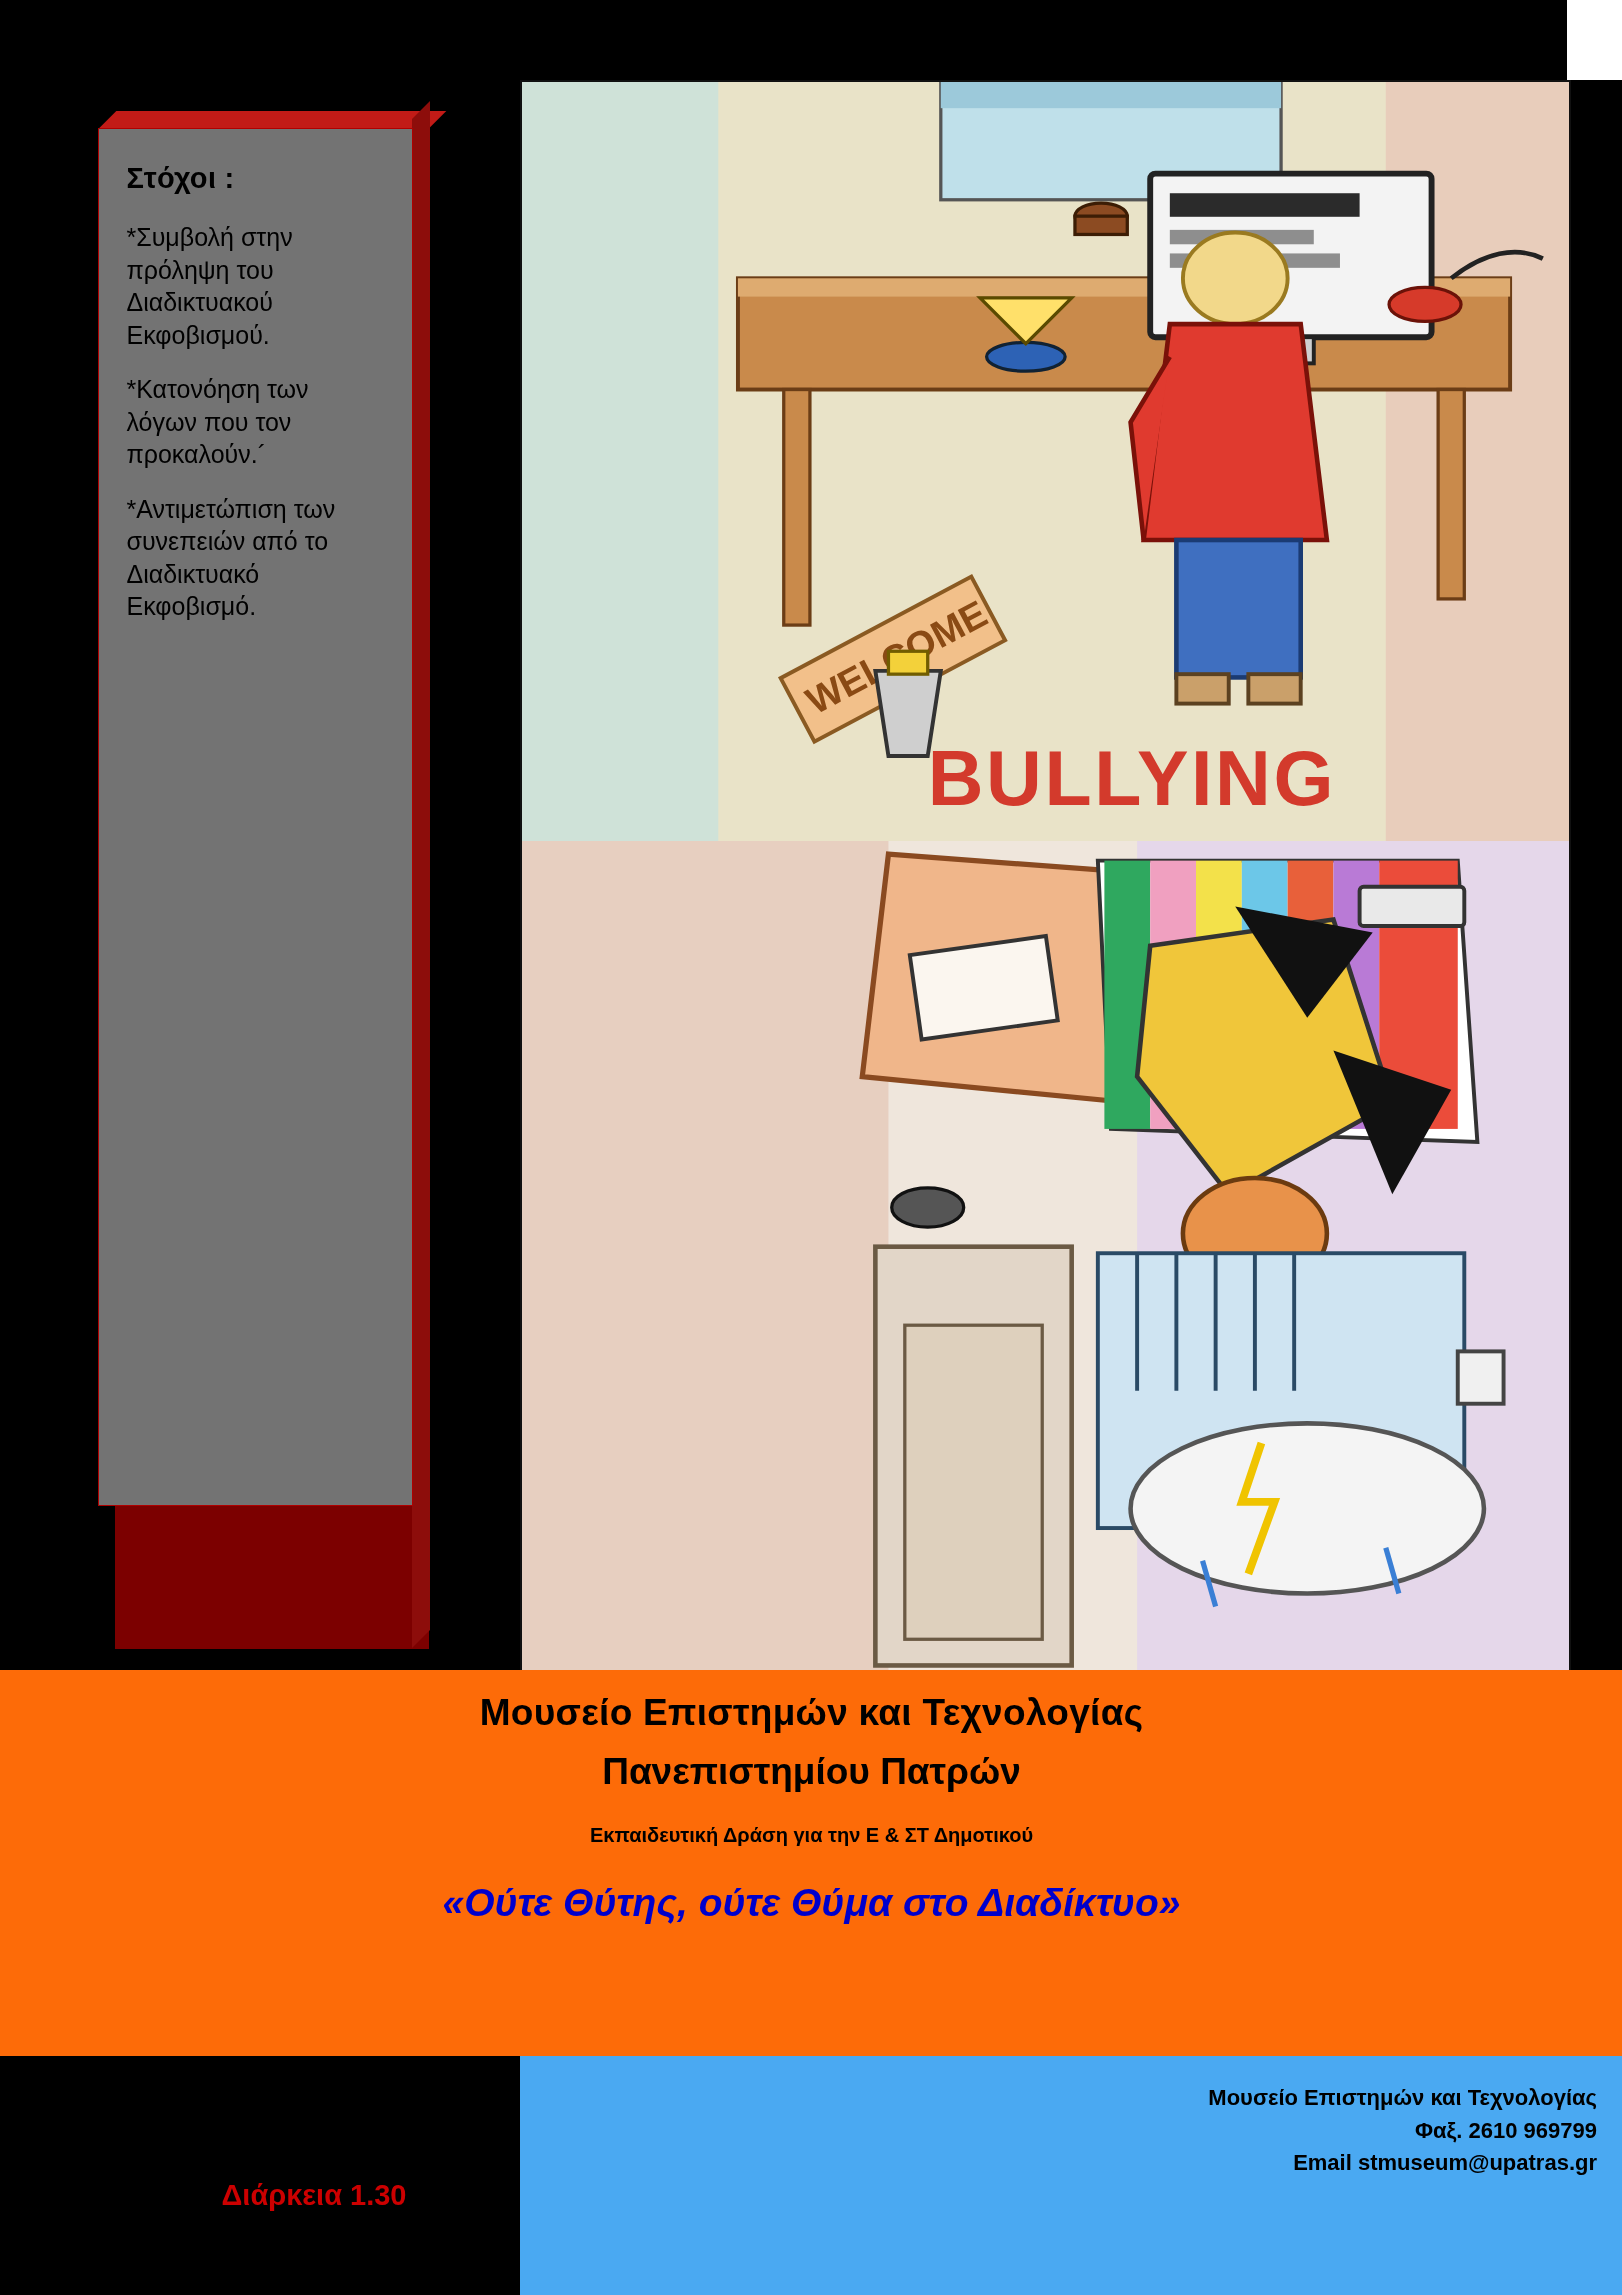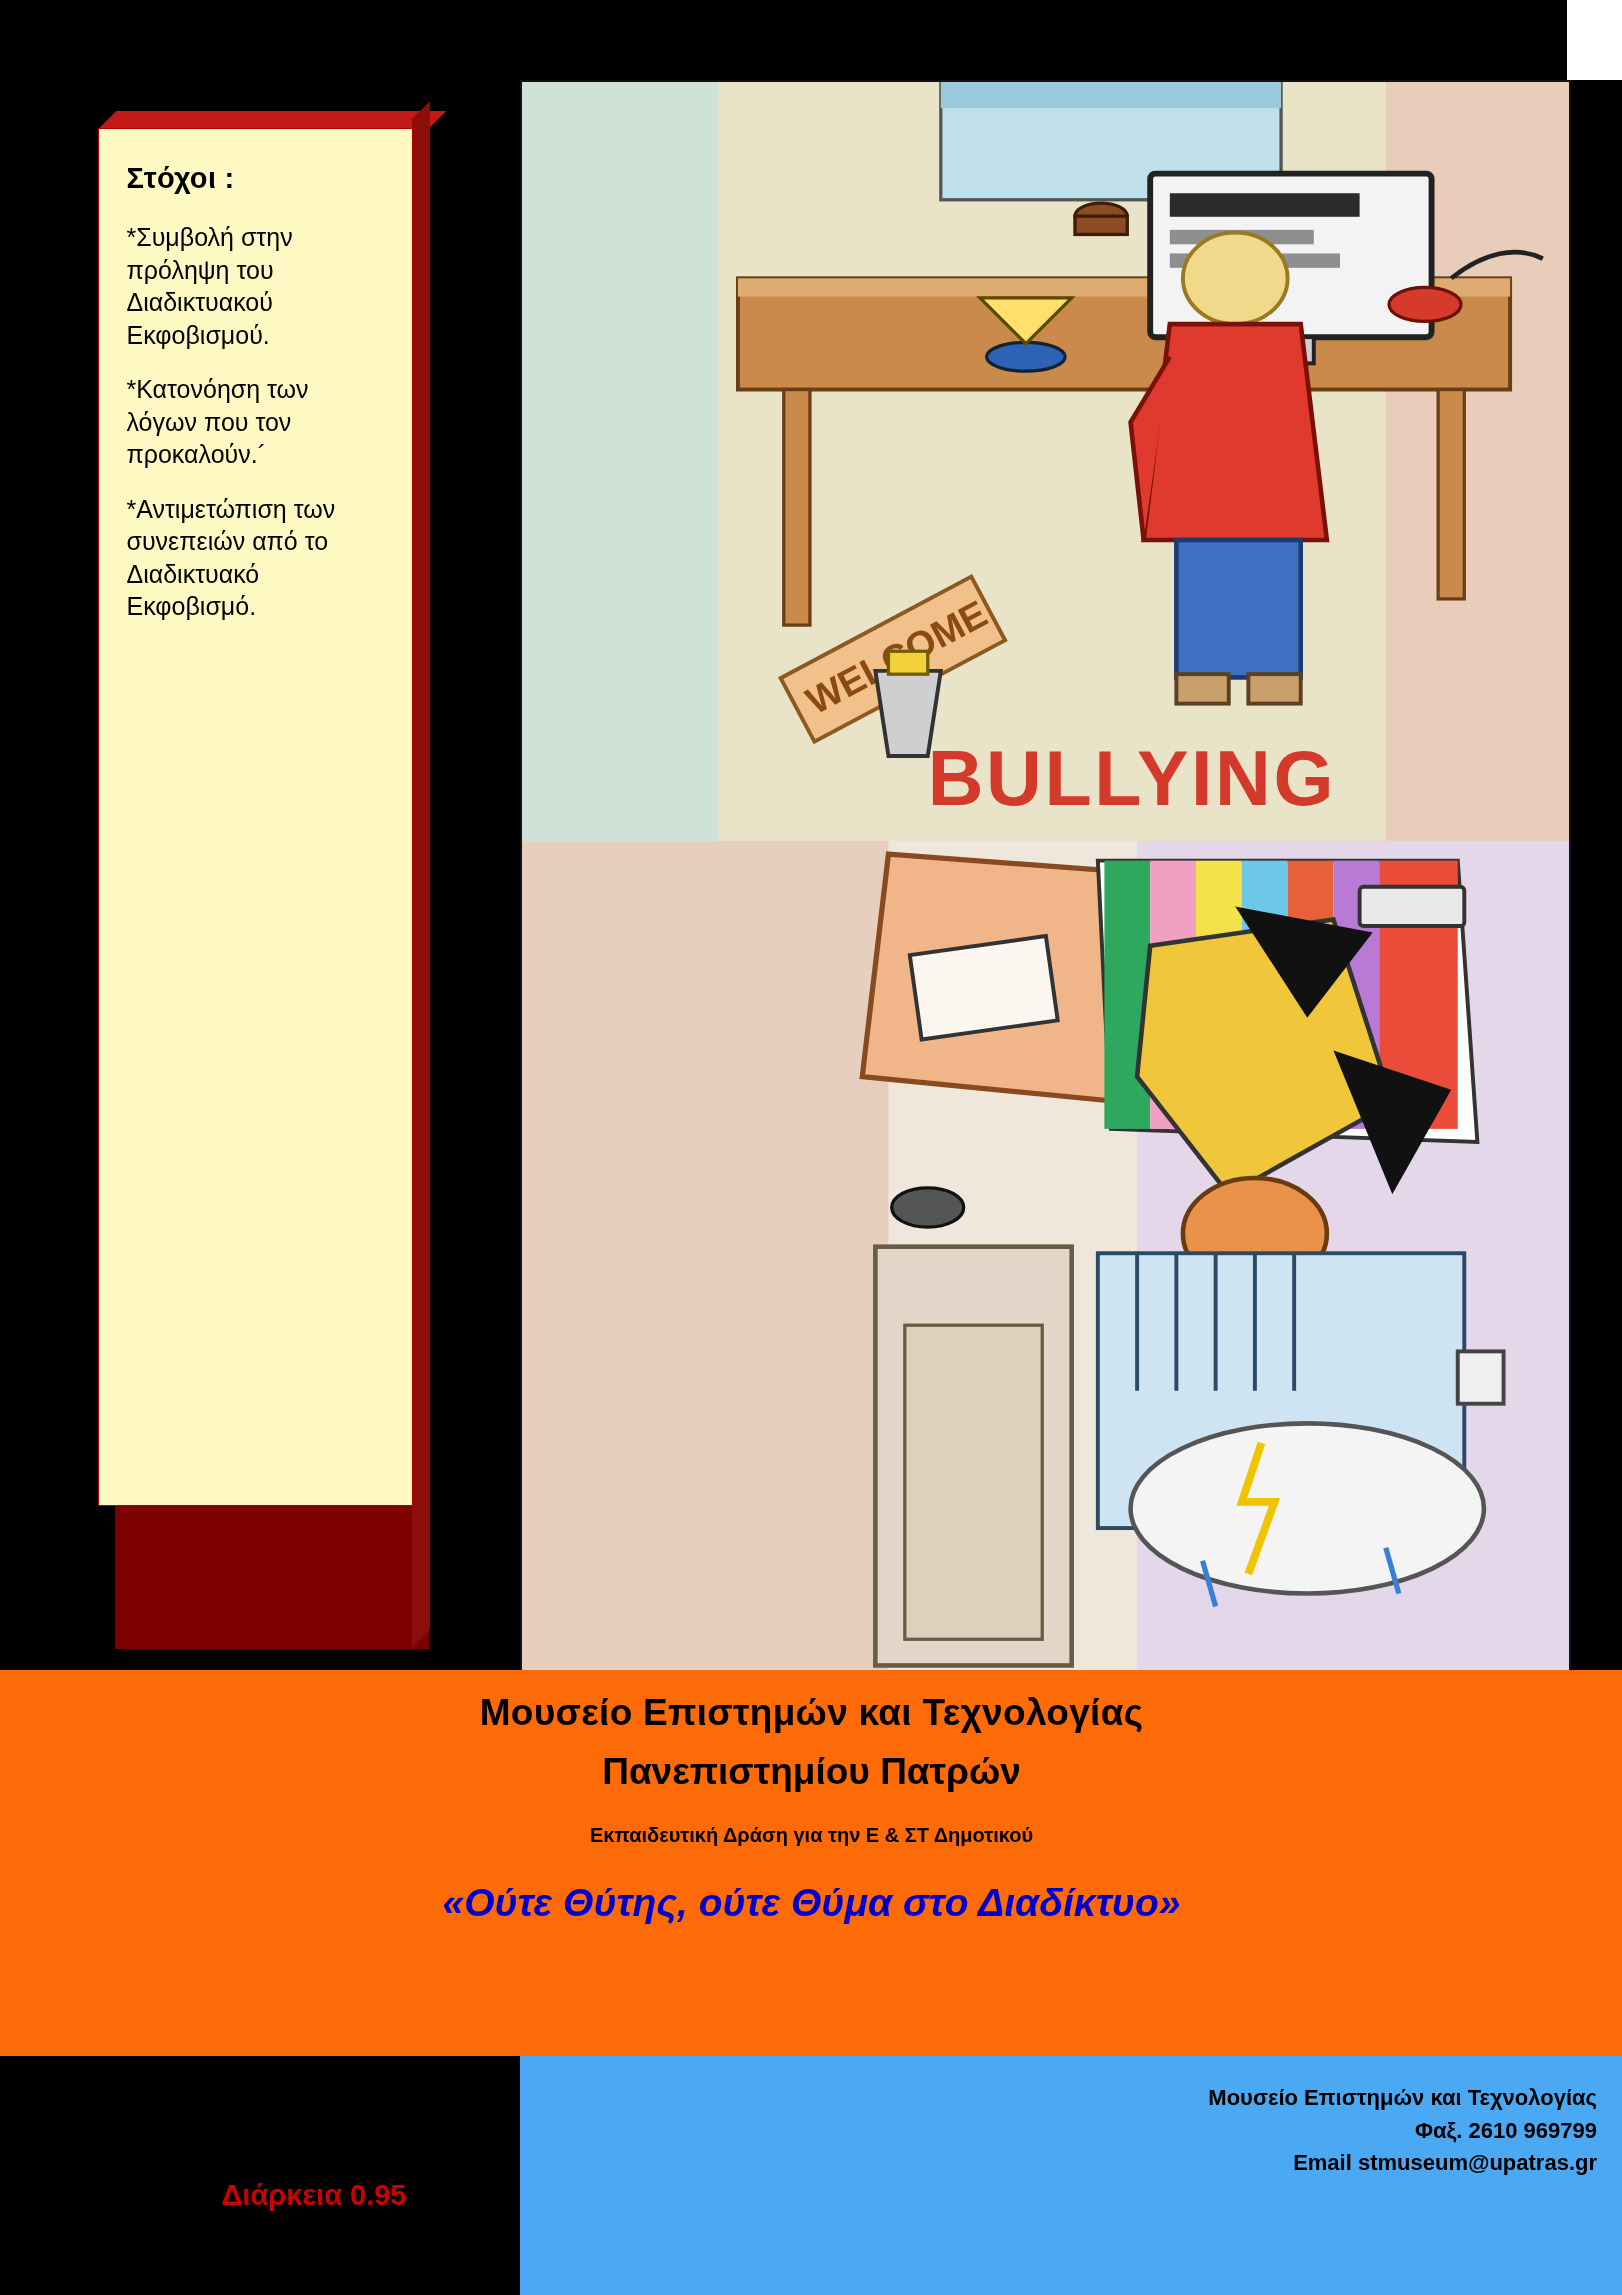--- a/index.html
+++ b/index.html
@@ -47,21 +47,21 @@
     left:412px; top:119px;
     width:18.3px; height:1529px;
     background:#8d0d0b;
     transform:skewY(-45deg);
     transform-origin:top left;
   }
   .goals-box{
     position:absolute;
     left:98px; top:128px;
     width:315px; height:1378px;
-    background:#fef9c3;
+    background:#737373;
     border:1.3px solid #b00000;
     box-sizing:border-box;
     padding:33px 26px 6.5px 27.5px;
     color:#000;
   }
   .goals-title{
     font-size:29px;font-weight:bold;margin:0 0 26px 0;letter-spacing:0.3px;
   }
   .goals-p{
     font-size:25px;line-height:1.30;margin:0 8px 22px 0;font-weight:400;
@@ -221,21 +221,21 @@
 
   <div class="orange">
     <div class="org-l1">Μουσείο Επιστημών και Τεχνολογίας</div>
     <div class="org-l2">Πανεπιστημίου Πατρών</div>
     <div class="org-l3">Εκπαιδευτική Δράση για την Ε &amp; ΣΤ Δημοτικού</div>
     <div class="org-title">«Ούτε Θύτης, ούτε Θύμα στο Διαδίκτυο»</div>
   </div>
 
   <div class="bottom"></div>
   <div class="blue-box"></div>
-  <div class="duration">Διάρκεια  0.95</div>
+  <div class="duration">Διάρκεια  1.30</div>
   <div class="contact">
     <div>Μουσείο Επιστημών και Τεχνολογίας</div>
     <div>Φαξ. 2610 969799</div>
     <div>Email stmuseum@upatras.gr</div>
   </div>
 
 </div>
 
 
 </body></html>

